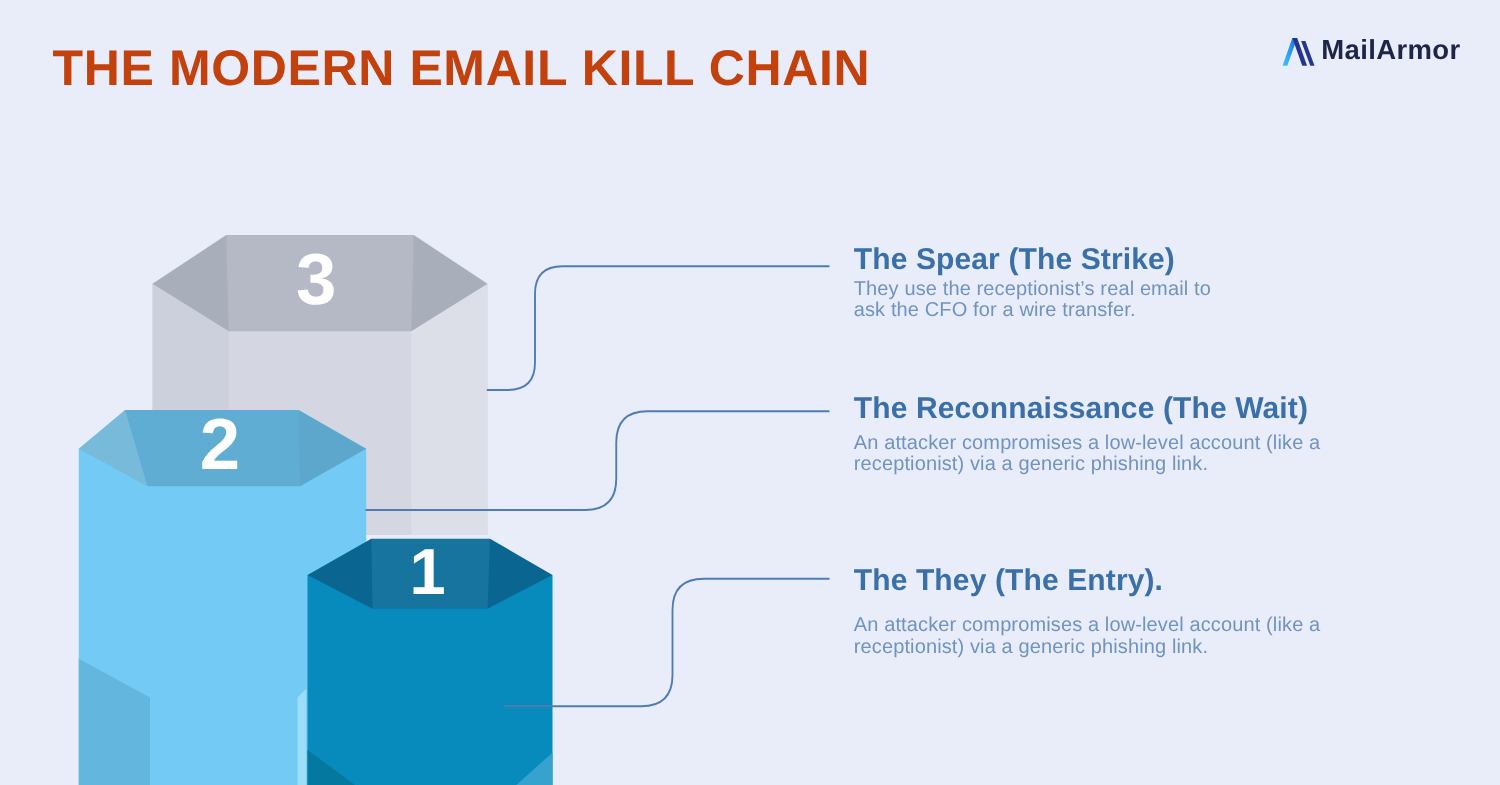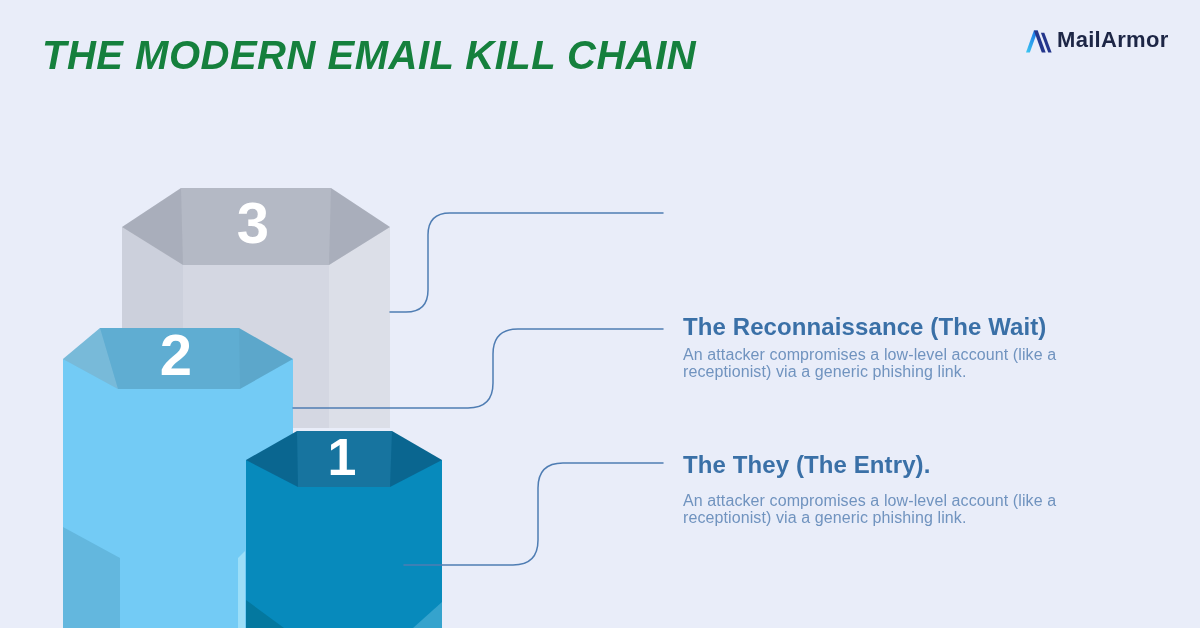--- a/index.html
+++ b/index.html
@@ -6,21 +6,21 @@
   .canvas{
     position:relative;
     width:1200px;height:628px;
     overflow:hidden;
     background:#e9edf9;
     font-family:"Liberation Sans", sans-serif;
   }
   .title{
     position:absolute;left:42px;top:33px;
     font-size:40px;font-weight:800;letter-spacing:.5px;
-    color:#15803d;margin:0;line-height:44px;font-style:italic;
+    color:#c2410c;margin:0;line-height:44px;
   }
   .brand{
     position:absolute;left:1026px;top:27px;
     display:flex;align-items:flex-end;gap:5px;
   }
   .brand-name{
     font-size:22px;font-weight:bold;letter-spacing:.3px;
     color:#1d2646;line-height:26px;
   }
   .scene{position:absolute;left:0;top:0;width:1200px;height:628px;}
@@ -99,20 +99,25 @@
       <text class="tower-number num-1" x="342" y="475" fill="#ffffff">1</text>
     </g>
 
     <g fill="none" stroke-width="1.5" stroke-linecap="round">
       <path d="M390,312 H406 Q428,312 428,290 V235 Q428,213 450,213 H663" stroke="#4f7db3"></path>
       <path d="M293,408 H468 Q493,408 493,383 V354 Q493,329 518,329 H663" stroke="#4f7db3"></path>
       <path d="M404,565 H513 Q538,565 538,540 V488 Q538,463 563,463 H663" stroke="#4f7db3"></path>
     </g>
   </svg>
 
+  <div class="step step-1">
+    <h2>The Spear (The Strike)</h2>
+    <p>They use the receptionist’s real email to
+ask the CFO for a wire transfer.</p>
+  </div>
 
   <div class="step step-2">
     <h2>The Reconnaissance (The Wait)</h2>
     <p>An attacker compromises a low-level account (like a
 receptionist) via a generic phishing link.</p>
   </div>
 
   <div class="step step-3">
     <h2>The They (The Entry).</h2>
     <p>An attacker compromises a low-level account (like a

